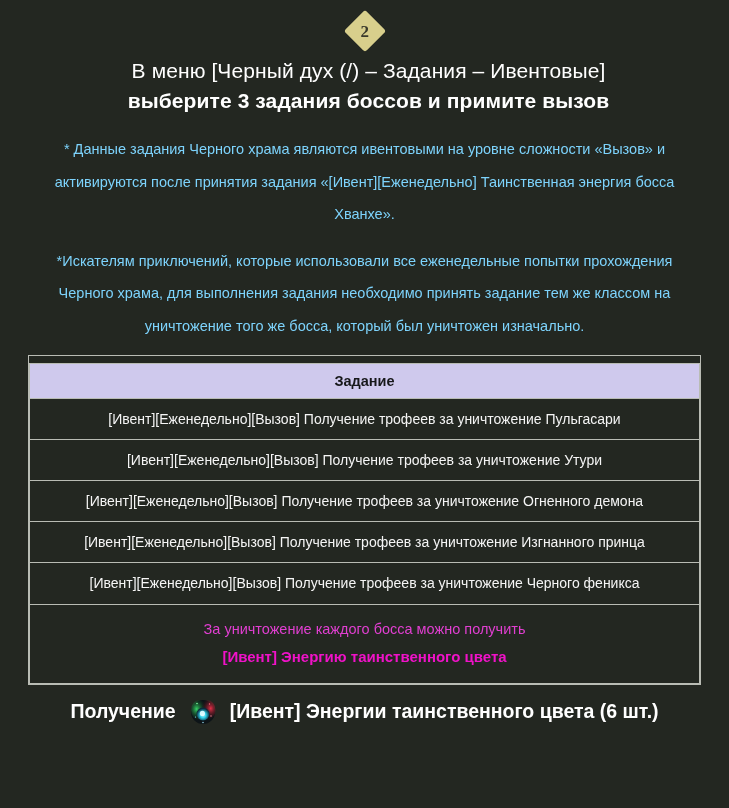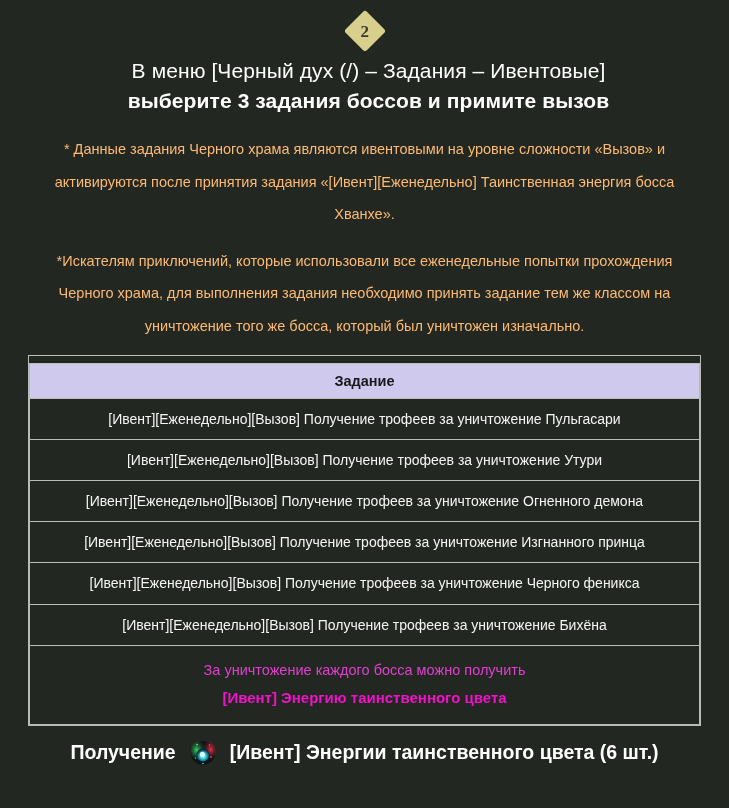--- a/index.html
+++ b/index.html
@@ -70,21 +70,21 @@
   }
 
   
   .notes {
     padding: 16px 32px 0 32px;
     text-align: center;
   }
   .note {
     font-size: 14.5px;
     line-height: 2.25;
-    color: #fdba74;
+    color: #7dd3fc;
     margin: 0 0 12px 0;
     padding: 0 8px;
   }
   .note.second {
     margin-top: 14px;
   }
 
   
   .table-wrap {
     margin: 10px 28px 0 28px;
@@ -190,23 +190,20 @@
           <td>[Ивент][Еженедельно][Вызов] Получение трофеев за уничтожение Утури</td>
         </tr>
         <tr>
           <td>[Ивент][Еженедельно][Вызов] Получение трофеев за уничтожение Огненного демона</td>
         </tr>
         <tr>
           <td>[Ивент][Еженедельно][Вызов] Получение трофеев за уничтожение Изгнанного принца</td>
         </tr>
         <tr>
           <td>[Ивент][Еженедельно][Вызов] Получение трофеев за уничтожение Черного феникса</td>
-        </tr>
-        <tr>
-          <td>[Ивент][Еженедельно][Вызов] Получение трофеев за уничтожение Бихёна</td>
         </tr>
         <tr>
           <td class="reward-cell">
             <div class="reward-line1">За уничтожение каждого босса можно получить</div>
             <div class="reward-line2">[Ивент] Энергию таинственного цвета</div>
           </td>
         </tr>
       </tbody>
     </table>
   </div>

